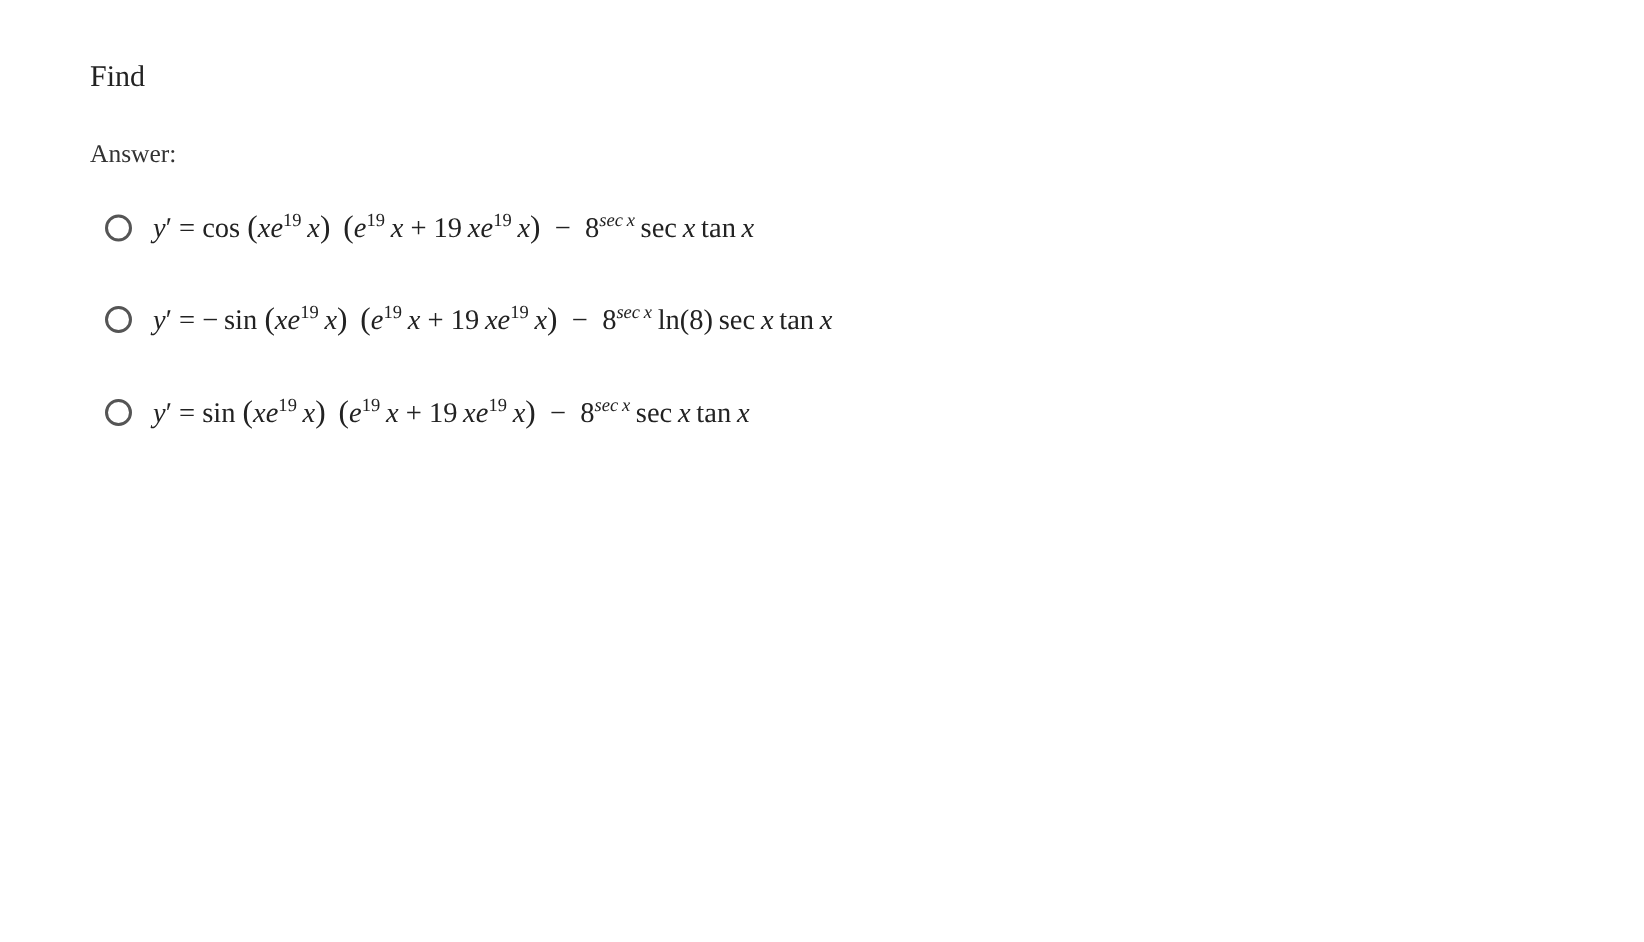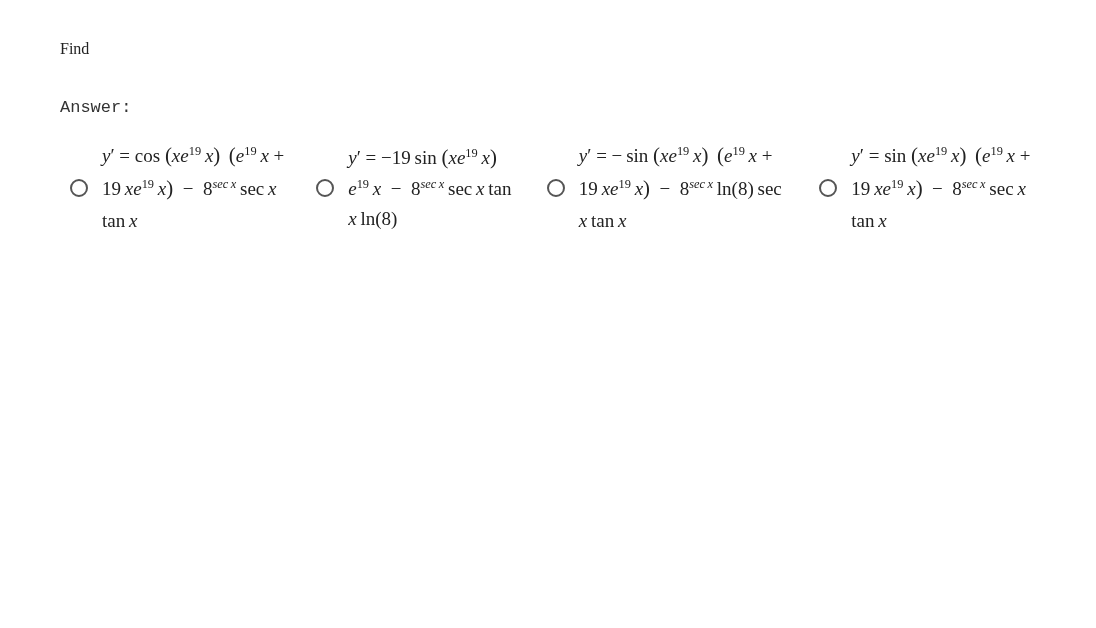--- a/index.html
+++ b/index.html
@@ -11,38 +11,38 @@
       color: #222;
       display: flex;
       flex-direction: column;
       align-items: flex-start;
       padding: 40px 60px;
       min-height: 628px;
       width: 1096px;
     }
 
     .question-line {
-      font-size: 16px;
-      margin-bottom: 40px;
+      font-size: 20px;
+      margin-bottom: 30px;
       display: flex;
       align-items: baseline;
       gap: 2px;
       flex-wrap: wrap;
     }
 
     .answer-label {
       font-size: 17px;
       margin-bottom: 22px;
-      font-family: Liberation Mono, monospace;
+      font-family: Liberation Serif, serif;
       color: #333;
     }
 
     .options-container {
       display: flex;
-      flex-direction: row;
+      flex-direction: column;
       gap: 28px;
       padding-left: 10px;
     }
 
     .option-row {
       display: flex;
       align-items: center;
       gap: 14px;
     }
 
@@ -81,30 +81,20 @@
     <div class="radio-circle"></div>
     <div class="math-expr">
       <i>y</i>′ = cos
       <span style="font-size:1.1em">(</span><i>x</i><i>e</i><sup>19</sup> <i>x</i><span style="font-size:1.1em">)</span>
        <span style="font-size:1.1em">(</span><i>e</i><sup>19</sup> <i>x</i> + 19 <i>x</i><i>e</i><sup>19</sup> <i>x</i><span style="font-size:1.1em">)</span>
       &nbsp;−&nbsp;
       8<sup><i>sec x</i></sup> sec <i>x</i> tan <i>x</i>
     </div>
   </div>
 
-  <div class="option-row">
-    <div class="radio-circle"></div>
-    <div class="math-expr">
-      <i>y</i>′ = −19 sin
-      <span style="font-size:1.1em">(</span><i>x</i><i>e</i><sup>19</sup> <i>x</i><span style="font-size:1.1em">)</span>
-      <i>e</i><sup>19</sup> <i>x</i>
-      &nbsp;−&nbsp;
-      8<sup><i>sec x</i></sup> sec <i>x</i> tan <i>x</i> ln(8)
-    </div>
-  </div>
 
   <div class="option-row">
     <div class="radio-circle"></div>
     <div class="math-expr">
       <i>y</i>′ = − sin
       <span style="font-size:1.1em">(</span><i>x</i><i>e</i><sup>19</sup> <i>x</i><span style="font-size:1.1em">)</span>
        <span style="font-size:1.1em">(</span><i>e</i><sup>19</sup> <i>x</i> + 19 <i>x</i><i>e</i><sup>19</sup> <i>x</i><span style="font-size:1.1em">)</span>
       &nbsp;−&nbsp;
       8<sup><i>sec x</i></sup> ln(8) sec <i>x</i> tan <i>x</i>
     </div>

